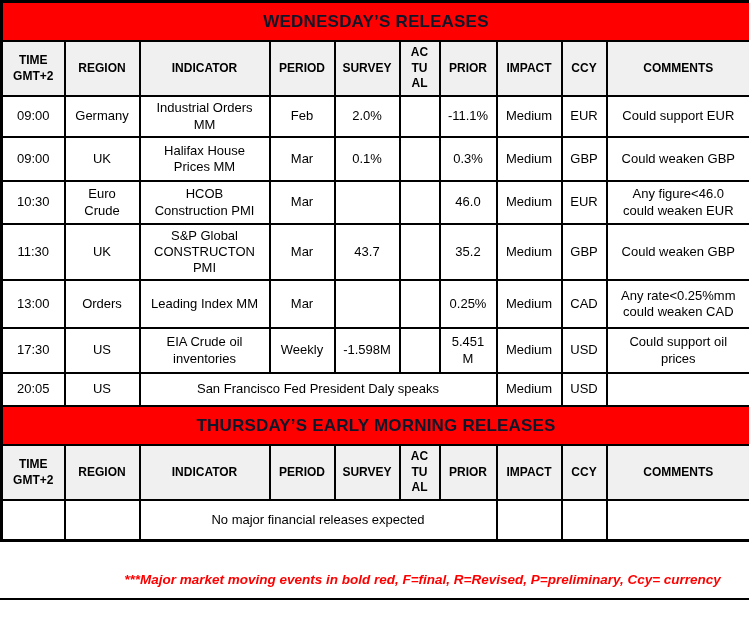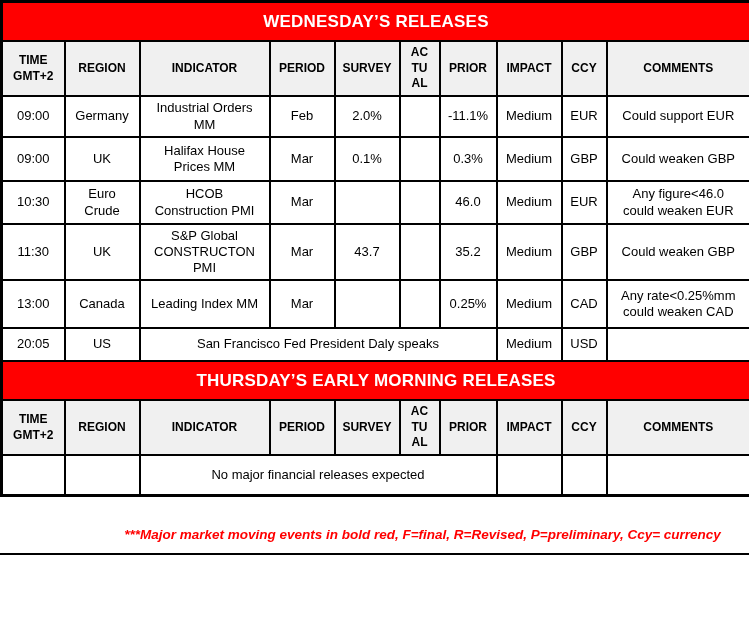--- a/index.html
+++ b/index.html
@@ -19,21 +19,21 @@
     text-align:center;
     vertical-align:middle;
     white-space:pre-line;
     padding:1px 2px;
     font-size:13px;
     overflow:hidden;
     line-height:1.25;
   }
   tr.band td {
     background:#FF0000;
-    color:#ffffff;
+    color:#0f172a;
     font-weight:bold;
     font-size:17px;
     height:35px;
     letter-spacing:0.2px;
   }
   tr.cols th {
     background:#F0F0F0;
     font-weight:bold;
     font-size:12px;
     height:51px;
@@ -149,32 +149,47 @@
     <td>43.7</td>
     <td></td>
     <td>35.2</td>
     <td>Medium</td>
     <td>GBP</td>
     <td>Could weaken GBP</td>
   </tr>
 
   <tr style="height:48px">
     <td>13:00</td>
-    <td>Canada</td>
+    <td>Orders</td>
     <td>Leading Index MM</td>
     <td>Mar</td>
     <td></td>
     <td></td>
     <td>0.25%</td>
     <td>Medium</td>
     <td>CAD</td>
     <td>Any rate&lt;0.25%mm
 could weaken CAD</td>
   </tr>
 
+  <tr style="height:45px">
+    <td>17:30</td>
+    <td>US</td>
+    <td>EIA Crude oil
+inventories</td>
+    <td>Weekly</td>
+    <td>-1.598M</td>
+    <td></td>
+    <td>5.451
+M</td>
+    <td>Medium</td>
+    <td>USD</td>
+    <td>Could support oil
+prices</td>
+  </tr>
 
   <tr style="height:33px">
     <td>20:05</td>
     <td>US</td>
     <td colspan="5">San Francisco Fed President Daly speaks</td>
     <td>Medium</td>
     <td>USD</td>
     <td></td>
   </tr>
 

